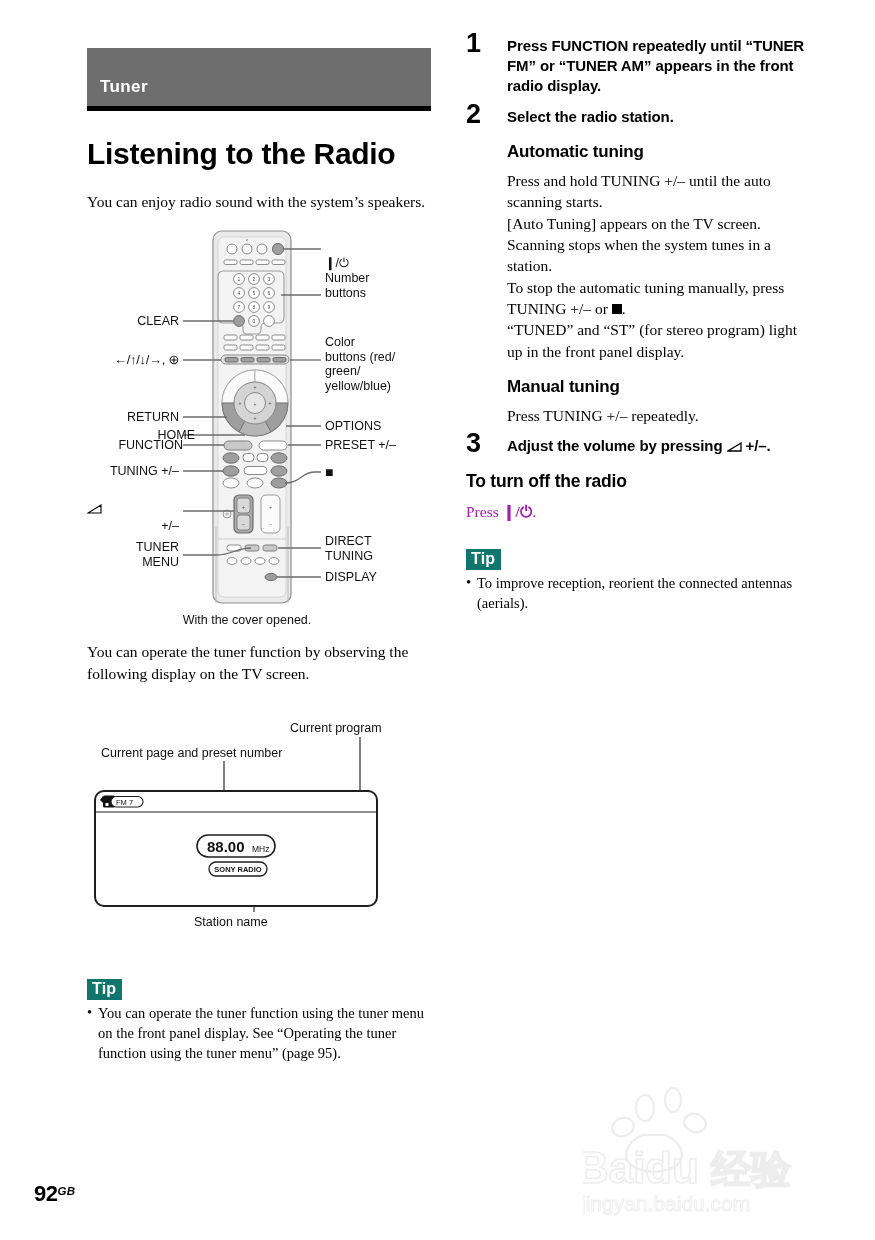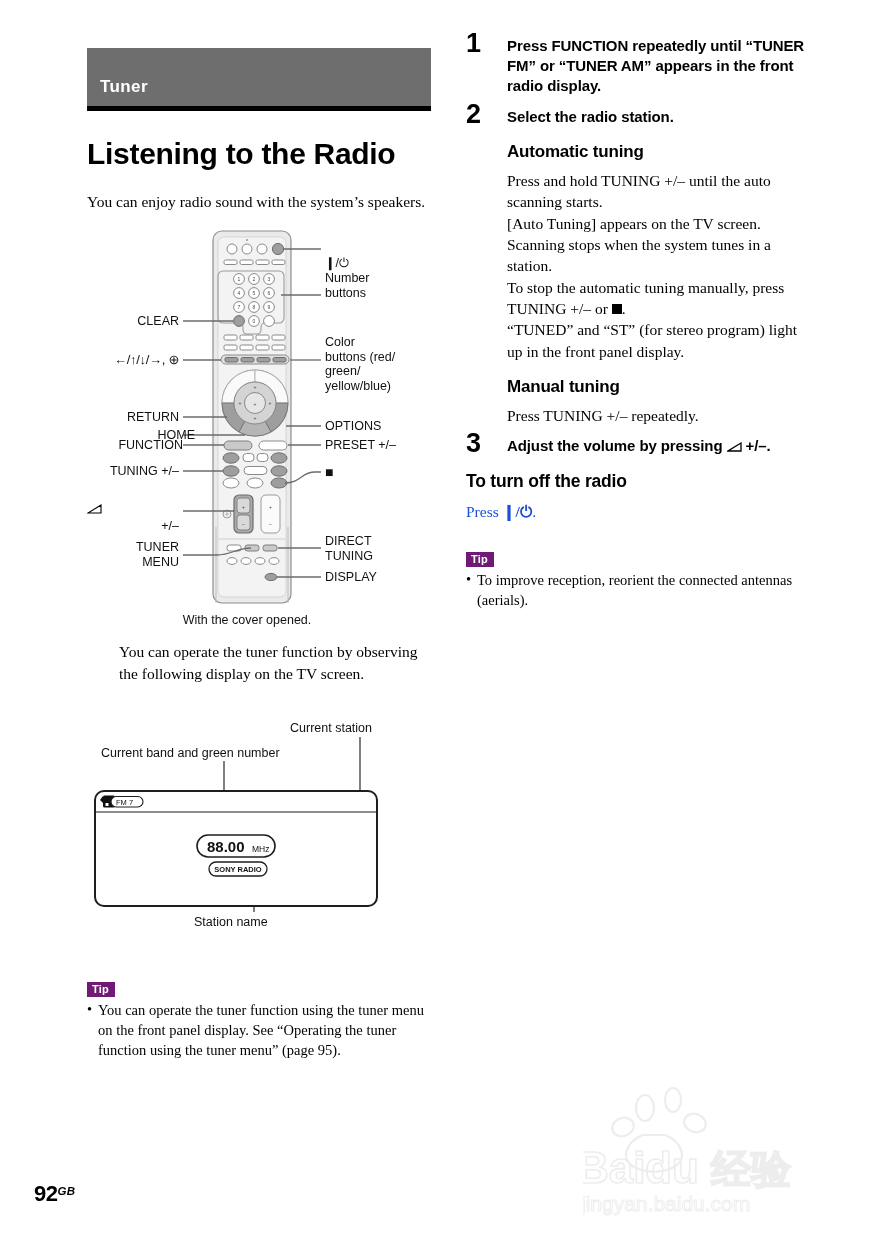--- a/index.html
+++ b/index.html
@@ -45,21 +45,21 @@
     text-align:center;font-size:12.5px;color:#111;margin-top:4px;
     font-family:"Liberation Sans", sans-serif;
   }
 
   
   .tv-fig{position:relative;width:344px;height:258px;margin-top:14px;}
   .tv-fig svg{position:absolute;left:0;top:0;}
 
   
   .tip-tag{
-    display:inline-block;background:#701a75;color:#fff;font-size:11px;
+    display:inline-block;background:#0f766e;color:#fff;font-size:16px;
     font-weight:bold;padding:1px 6px 2px 5px;letter-spacing:.2px;text-align:center;
   }
   ul.tip{margin:3px 0 0 0;padding:0;list-style:none;}
   ul.tip li{
     font-family:"Liberation Serif", serif;font-size:14.5px;line-height:1.38;
     padding-left:11px;position:relative;color:#000;
   }
   ul.tip li:before{content:"\2022";position:absolute;left:0;top:-1px;}
 
   
@@ -79,21 +79,21 @@
   p.body-ind{
     font-family:"Liberation Serif", serif;font-size:15.5px;line-height:1.38;
     margin:0 0 0 41px;color:#000;
   }
   h3.section{
     font-size:17.5px;font-weight:bold;margin:16px 0 9px 0;color:#000;
     letter-spacing:-.2px;
   }
   p.body{
     font-family:"Liberation Serif", serif;font-size:15.5px;line-height:1.4;
-    margin:0;color:#1d4ed8;
+    margin:0;color:#a21caf;
   }
   .gap-sm{height:9px;}
 
   
   .pw{display:inline-block;font-weight:bold;letter-spacing:0;}
   .vol-glyph{display:inline-block;width:15px;height:10px;position:relative;top:1px;}
   .stop-sq{display:inline-block;width:10px;height:10px;background:#000;
            position:relative;top:0px;}
 
   
@@ -288,21 +288,21 @@
         <svg class="vol-glyph" viewBox="0 0 15 10">
           <path d="M14 1 L1 9 L14 9 Z" fill="none" stroke="#000" stroke-width="1.1"></path>
         </svg> <span>+/–</span>
       </div>
       <div class="fig-label r" style="left:0;width:92px;top:313px;">TUNER
 MENU</div>
 
       <div class="caption" style="position:absolute;left:0;top:382px;width:320px;">With the cover opened.</div>
     </div>
 
-    <p class="serif" style="margin-top:14px;margin-left:32px;">You can operate the tuner function by observing the following display on the TV screen.</p>
+    <p class="serif" style="margin-top:14px;">You can operate the tuner function by observing the following display on the TV screen.</p>
 
     <div class="tv-fig">
       <svg width="344" height="258" viewBox="0 0 344 258">
 
         <line x1="137" y1="62" x2="137" y2="92" stroke="#2b2b2b" stroke-width="1.2"></line>
         <line x1="273" y1="38" x2="273" y2="148" stroke="#2b2b2b" stroke-width="1.2"></line>
         <line x1="273" y1="148" x2="192" y2="148" stroke="#2b2b2b" stroke-width="1.2"></line>
         <line x1="167" y1="176" x2="167" y2="213" stroke="#2b2b2b" stroke-width="1.2"></line>
 
         <rect x="8" y="92" width="282" height="115" rx="9" fill="#fff" stroke="#1e1e1e" stroke-width="2"></rect>
@@ -317,22 +317,22 @@
         </g>
 
         <rect x="110" y="136" width="78" height="22" rx="11" fill="#fff" stroke="#1e1e1e" stroke-width="1.6"></rect>
         <text x="120" y="152.5" font-family="Liberation Sans, sans-serif" font-size="15" font-weight="bold" fill="#111">88.00</text>
         <text x="165" y="152.5" font-family="Liberation Sans, sans-serif" font-size="8.5" fill="#111">MHz</text>
 
         <rect x="122" y="163" width="58" height="14" rx="7" fill="#fff" stroke="#1e1e1e" stroke-width="1.3"></rect>
         <text x="151" y="173" text-anchor="middle" font-family="Liberation Sans, sans-serif" font-size="7.5" font-weight="bold" fill="#111">SONY RADIO</text>
       </svg>
 
-      <div class="fig-label" style="left:203px;top:22px;">Current station</div>
-      <div class="fig-label" style="left:14px;top:47px;">Current band and green number</div>
+      <div class="fig-label" style="left:203px;top:22px;">Current program</div>
+      <div class="fig-label" style="left:14px;top:47px;">Current page and preset number</div>
       <div class="fig-label" style="left:107px;top:216px;">Station name</div>
     </div>
 
     <div style="margin-top:22px;">
       <span class="tip-tag">Tip</span>
       <ul class="tip">
         <li>You can operate the tuner function using the tuner menu on the front panel display. See “Operating the tuner function using the tuner menu” (page 95).</li>
       </ul>
     </div>
   </div>

